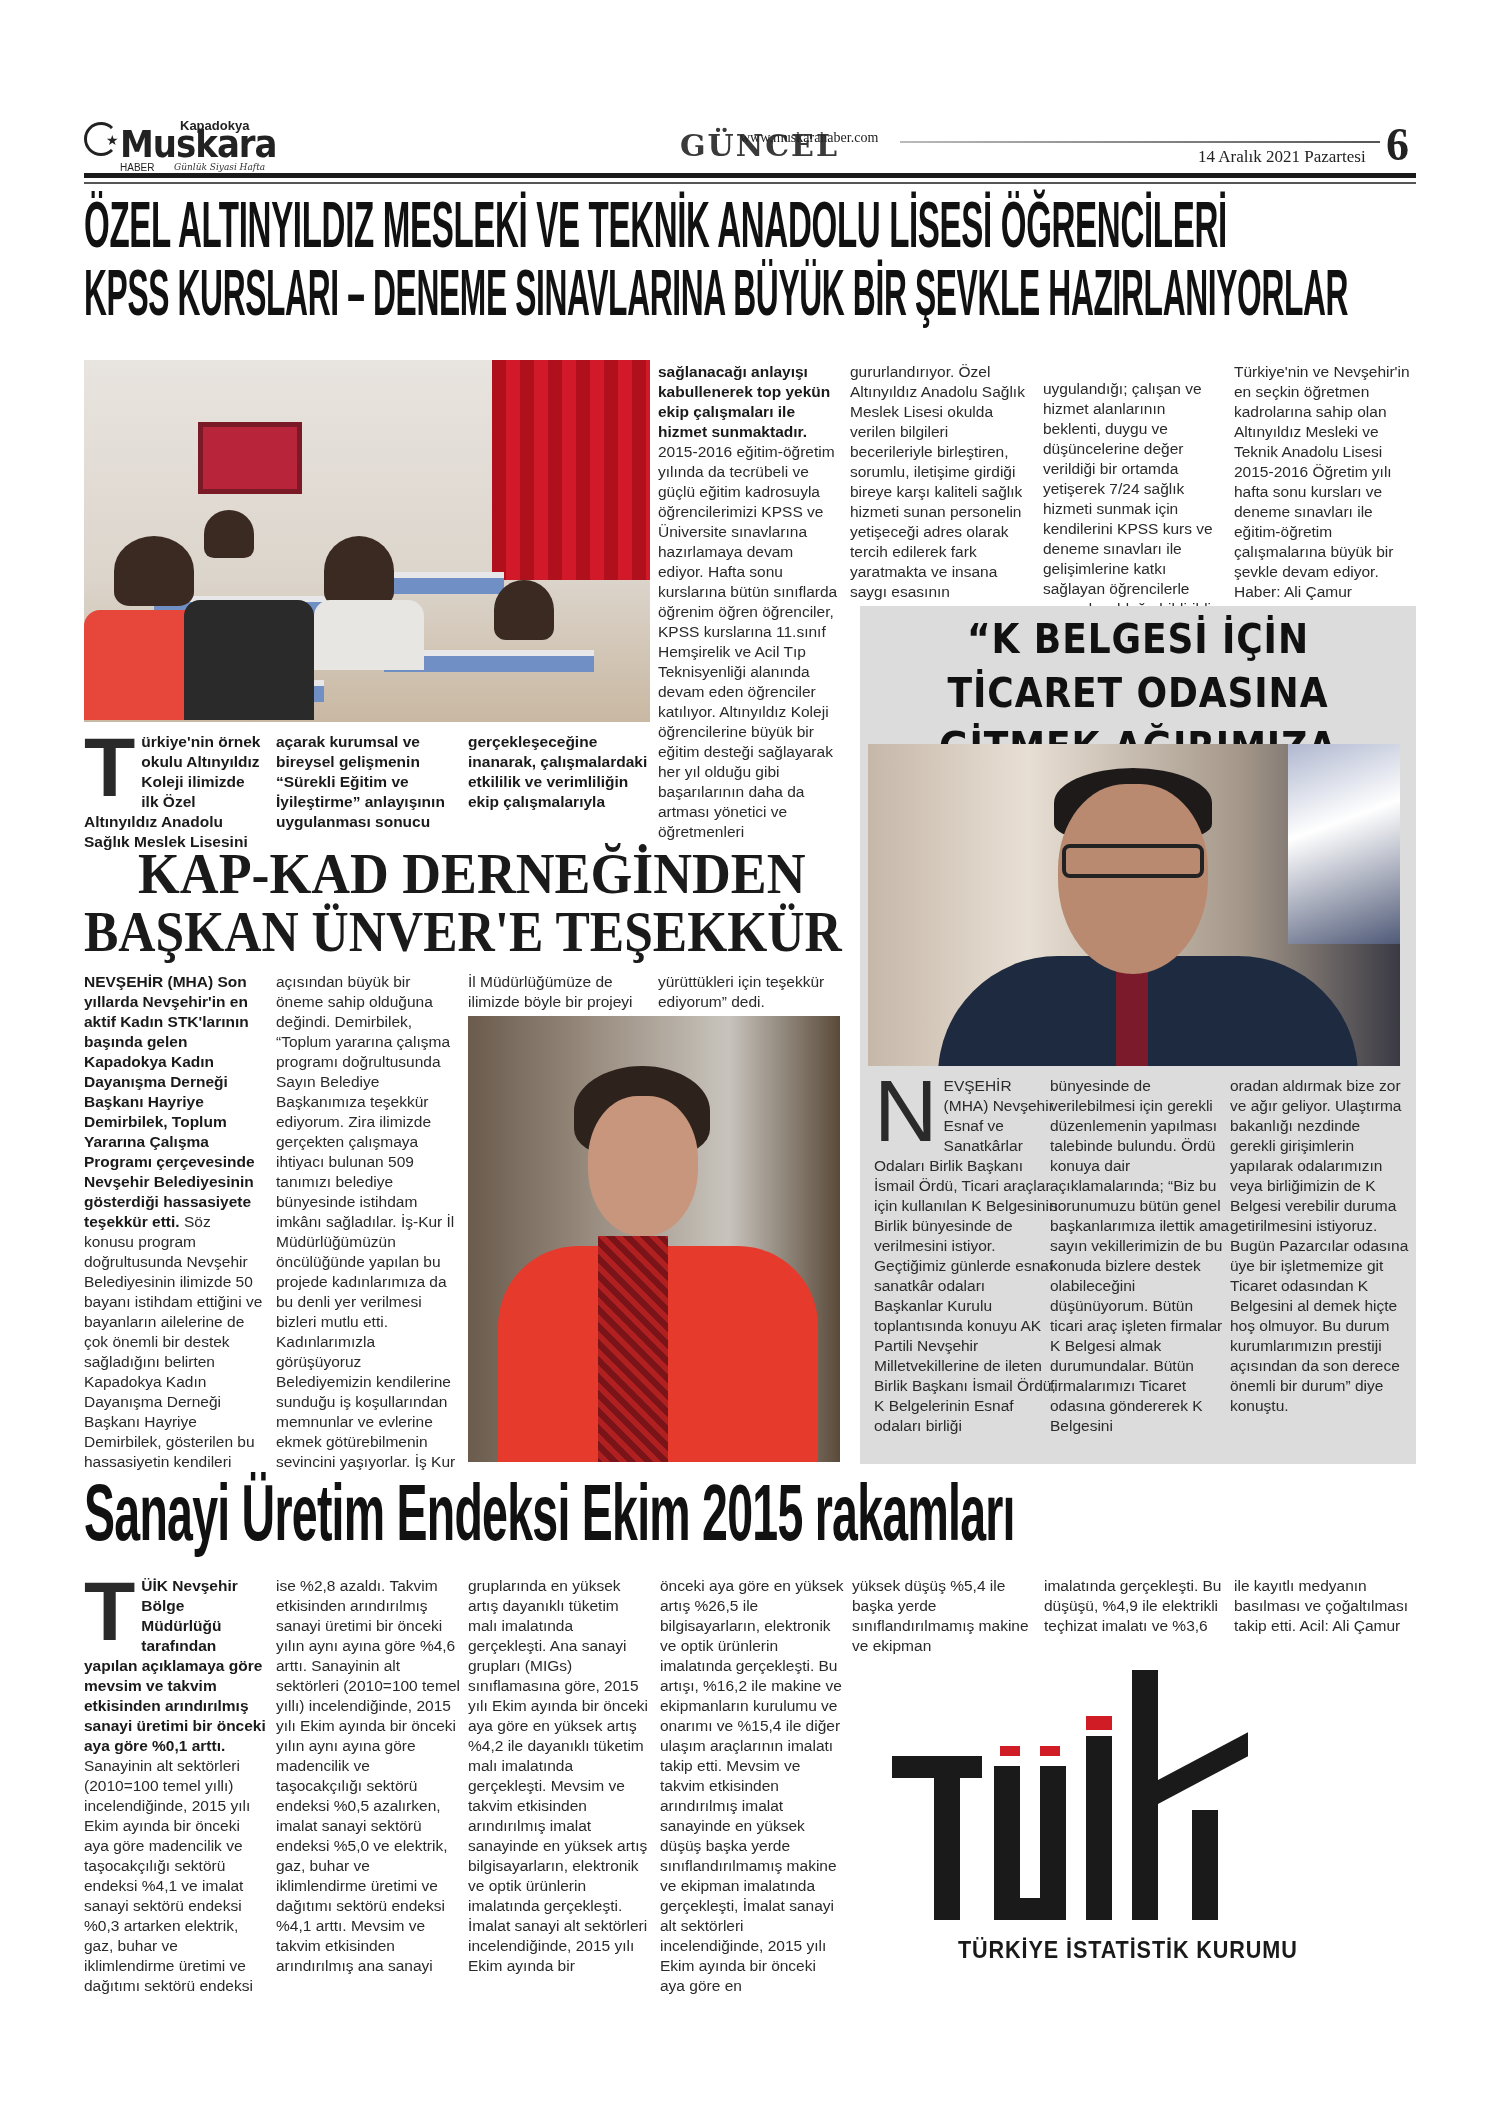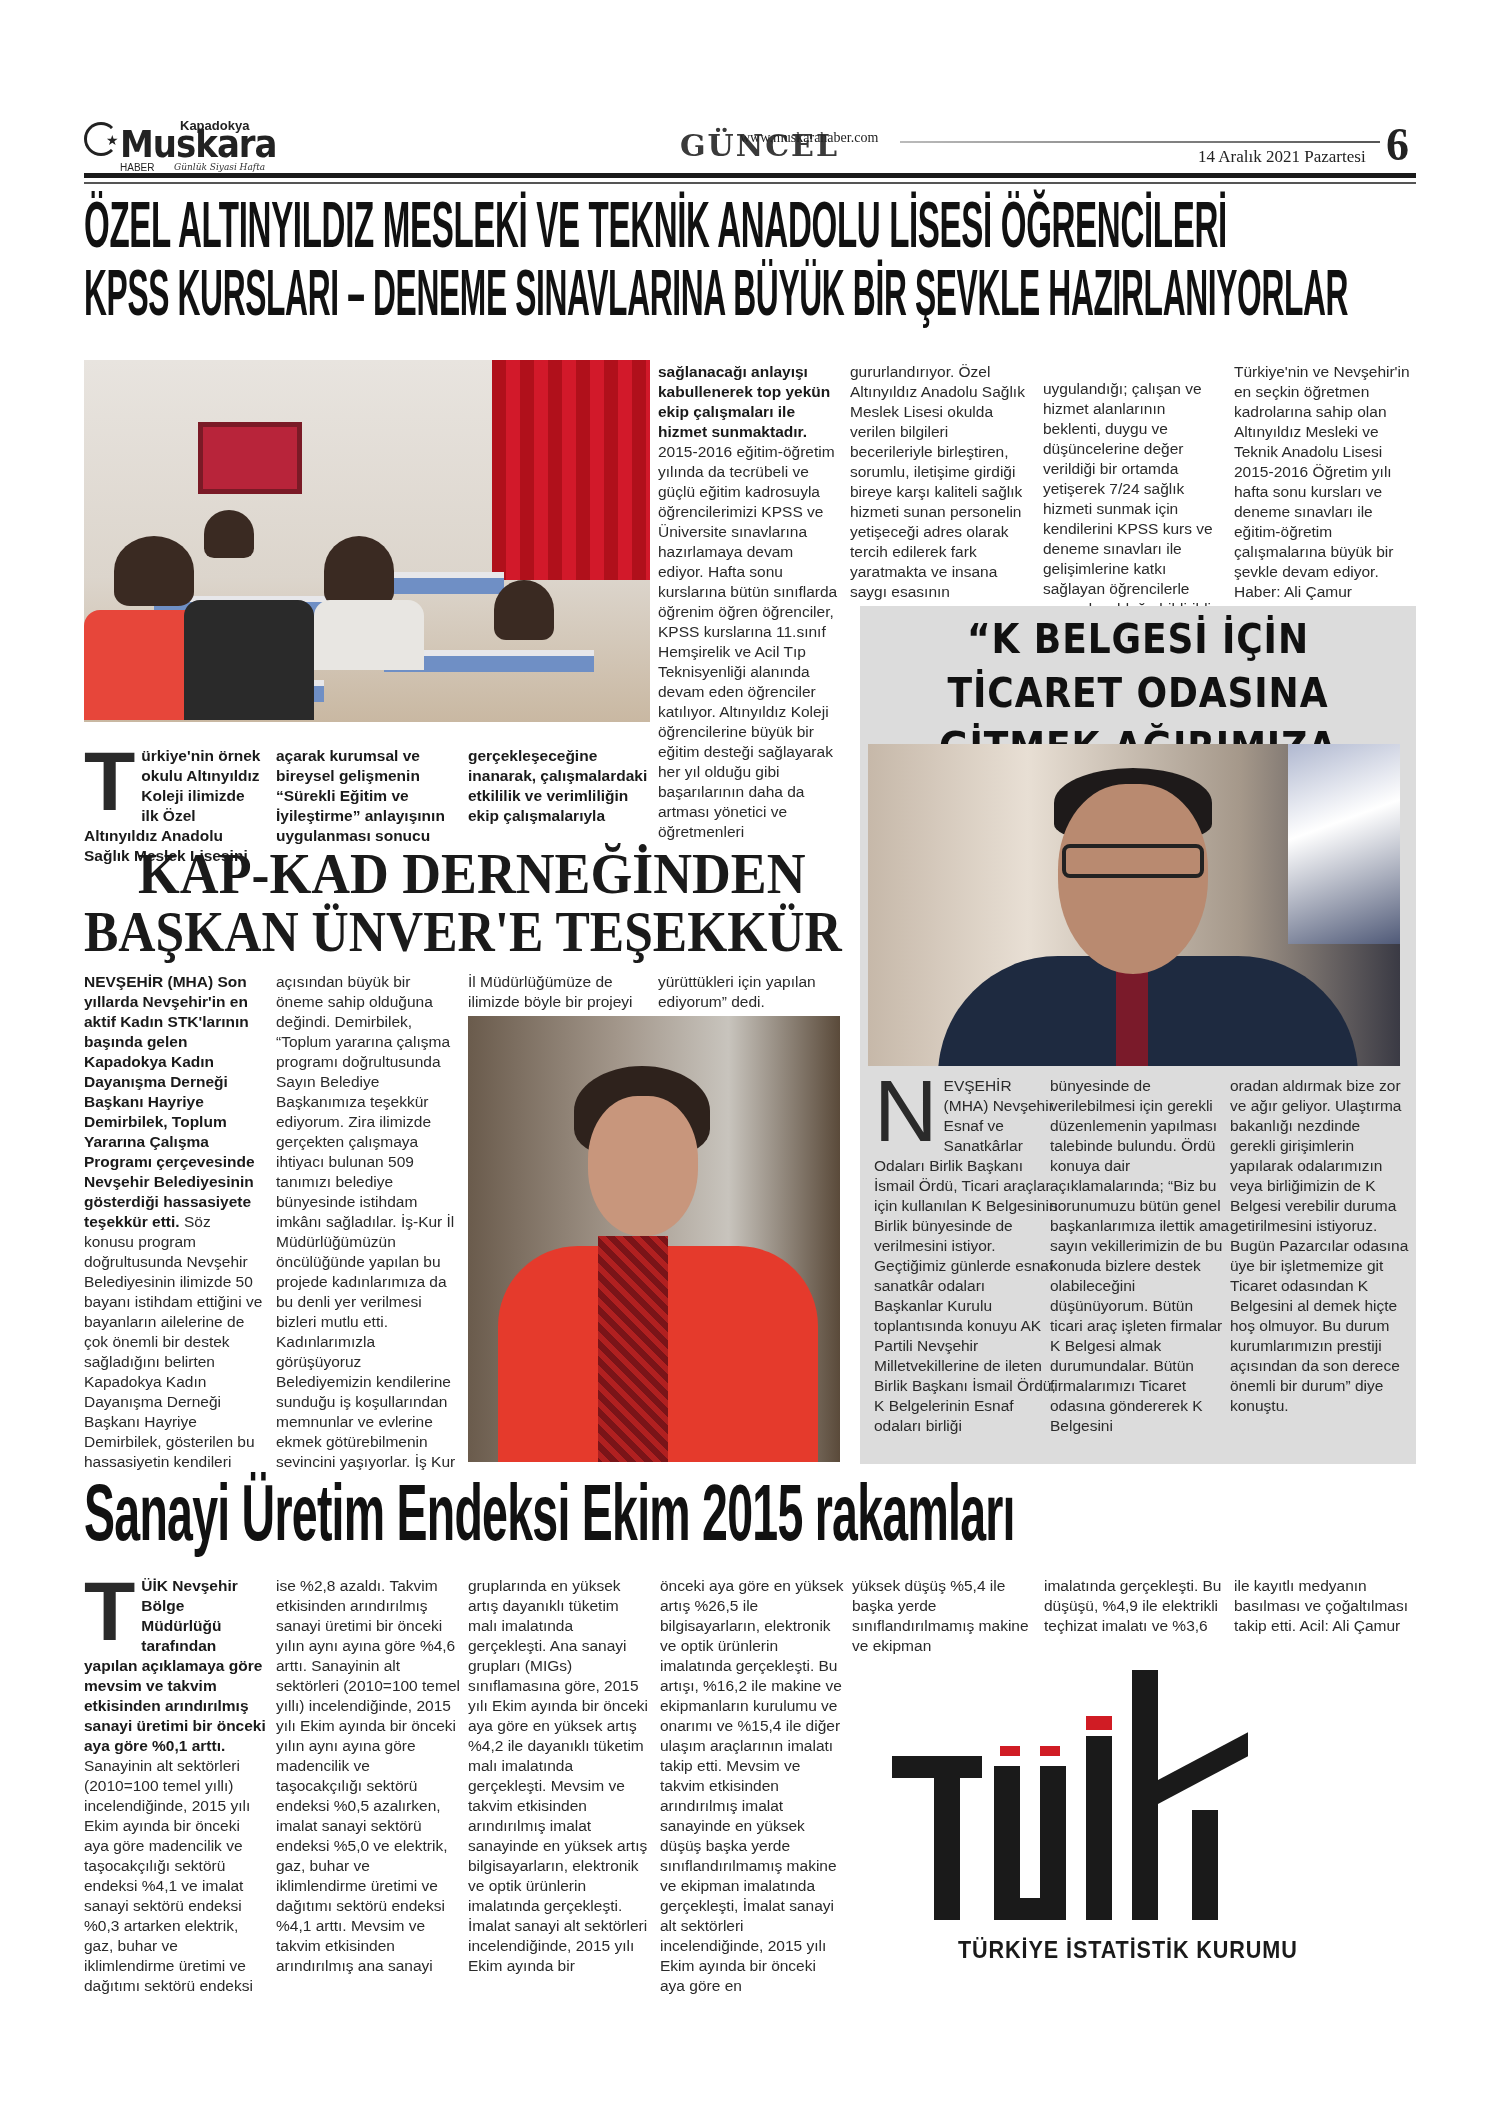--- a/index.html
+++ b/index.html
@@ -47,21 +47,21 @@
   .photo3 { left: 868px; top: 744px; width: 532px; height: 322px; background: linear-gradient(90deg, #c6b8a9 0%, #e8dfd4 30%, #a5988a 70%, #3a3a44 100%); }
   .photo3 .face { position: absolute; left: 190px; top: 40px; width: 150px; height: 190px; background: #b98a70; border-radius: 45% 45% 50% 50%; }
   .photo3 .hair { position: absolute; left: 186px; top: 24px; width: 158px; height: 70px; background: #1e1a1a; border-radius: 50% 50% 20% 20%; }
   .photo3 .glasses { position: absolute; left: 194px; top: 100px; width: 142px; height: 34px; border: 4px solid #222; border-radius: 8px; }
   .photo3 .suit { position: absolute; left: 70px; top: 212px; width: 420px; height: 120px; background: #1e2a40; border-radius: 120px 120px 0 0; }
   .photo3 .tie { position: absolute; left: 248px; top: 224px; width: 32px; height: 100px; background: #7a1a2a; }
   .photo3 .screen { position: absolute; left: 420px; top: 0px; width: 112px; height: 200px; background: linear-gradient(160deg, #b0b8d0, #fff 40%, #505a78); }
 
   
   .col { font-size: 15.5px; line-height: 20px; color: #2a2a2a; }
-  .col b, .bold { font-weight: bold; color: #1a1a1a; margin-top: 14px; }
+  .col b, .bold { font-weight: bold; color: #1a1a1a; }
   .bold { font-size: 15.5px; line-height: 20px; }
   .drop { float: left; font-family: "Liberation Serif", serif; font-weight: bold; font-size: 84px; line-height: 62px; margin: 4px 6px 0 0; color:#2a2a2a; }
   .drop-sans { font-family: "Liberation Sans", sans-serif; font-weight: 900; }
 
   
   .kap-h { font-family: "Liberation Serif", serif; font-weight: 900; color: #1a1a1a; white-space: nowrap; transform-origin: left top; }
   .kap1 { left: 138px; top: 842px; font-size: 56px; transform: scaleX(0.96); }
   .kap2 { left: 84px; top: 900px; font-size: 56px; transform: scaleX(0.92); }
 
   
@@ -128,21 +128,21 @@
 <div class="abs col" style="left:1234px;top:362px;width:184px;">Türkiye'nin ve Nevşehir'in en seçkin öğretmen kadrolarına sahip olan Altınyıldız Mesleki ve Teknik Anadolu Lisesi 2015-2016 Öğretim yılı hafta sonu kursları ve deneme sınavları ile eğitim-öğretim çalışmalarına büyük bir şevkle devam ediyor. Haber: Ali Çamur</div>
 
 <div class="abs kap-h kap1">KAP-KAD DERNEĞİNDEN</div>
 <div class="abs kap-h kap2">BAŞKAN ÜNVER'E TEŞEKKÜR</div>
 
 <div class="abs col" style="left:84px;top:972px;width:180px;">
   <b>NEVŞEHİR (MHA) Son yıllarda Nevşehir'in en aktif Kadın STK'larının başında gelen Kapadokya Kadın Dayanışma Derneği Başkanı Hayriye Demirbilek, Toplum Yararına Çalışma Programı çerçevesinde Nevşehir Belediyesinin gösterdiği hassasiyete teşekkür etti.</b><span> Söz konusu program doğrultusunda Nevşehir Belediyesinin ilimizde 50 bayanı istihdam ettiğini ve bayanların ailelerine de çok önemli bir destek sağladığını belirten Kapadokya Kadın Dayanışma Derneği Başkanı Hayriye Demirbilek, gösterilen bu hassasiyetin kendileri</span>
 </div>
 <div class="abs col" style="left:276px;top:972px;width:180px;">açısından büyük bir öneme sahip olduğuna değindi. Demirbilek, “Toplum yararına çalışma programı doğrultusunda Sayın Belediye Başkanımıza teşekkür ediyorum. Zira ilimizde gerçekten çalışmaya ihtiyacı bulunan 509 tanımızı belediye bünyesinde istihdam imkânı sağladılar. İş-Kur İl Müdürlüğümüzün öncülüğünde yapılan bu projede kadınlarımıza da bu denli yer verilmesi bizleri mutlu etti. Kadınlarımızla görüşüyoruz Belediyemizin kendilerine sunduğu iş koşullarından memnunlar ve evlerine ekmek götürebilmenin sevincini yaşıyorlar. İş Kur</div>
 <div class="abs col" style="left:468px;top:972px;width:180px;">İl Müdürlüğümüze de ilimizde böyle bir projeyi</div>
-<div class="abs col" style="left:658px;top:972px;width:180px;">yürüttükleri için yapılan ediyorum” dedi.</div>
+<div class="abs col" style="left:658px;top:972px;width:180px;">yürüttükleri için teşekkür ediyorum” dedi.</div>
 
 <div class="abs photo photo2">
   <div class="body"></div>
   <div class="scarf"></div>
   <div class="hair"></div>
   <div class="face"></div>
 </div>
 
 <div class="abs greybox"></div>
 <div class="abs quote-h">“K BELGESİ İÇİN TİCARET ODASINA GİTMEK AĞIRIMIZA GİDİYOR”</div>

